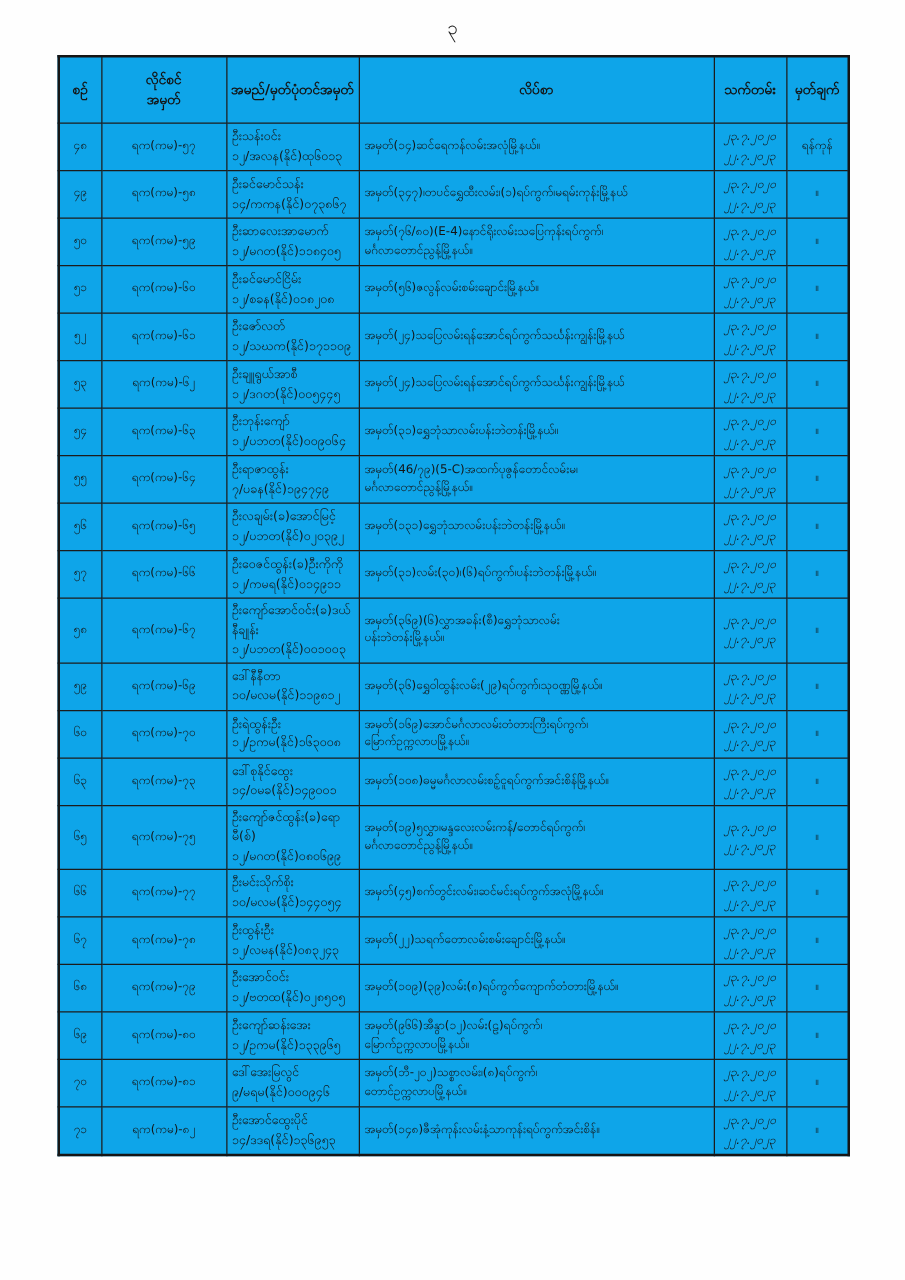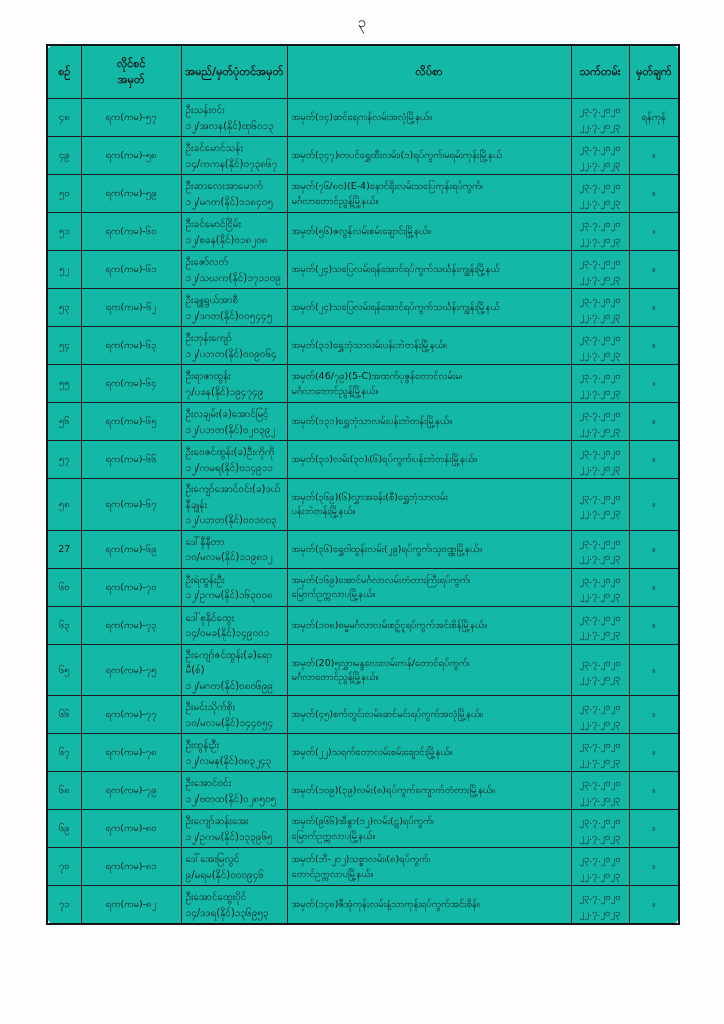--- a/index.html
+++ b/index.html
@@ -11,22 +11,21 @@
     -webkit-font-smoothing:antialiased;
   }
   .page{position:relative;width:724px;height:1024px;background:#fefefe;overflow:hidden;}
   .page-number{
     position:absolute;top:12px;left:0;width:100%;
     text-align:center;font-size:15px;color:#1a1a1a;
   }
   table.doc{
     position:absolute;left:46px;top:44px;width:632px;
     border-collapse:collapse;table-layout:fixed;
-    background:#14b8a6;
-    border-radius:11px;
+    background:#0ea5e9;
   }
   table.doc, table.doc th, table.doc td{
     border:1.5px solid #1c1c1c;
   }
   table.doc{border:2.5px solid #151515;}
   thead th{
     height:48px;vertical-align:middle;text-align:center;
     font-size:11px;font-weight:600;white-space:pre-line;
     padding:2px 3px;line-height:1.45;
   }
@@ -35,21 +34,21 @@
     padding:2px 4px;vertical-align:middle;
     height:33px;
     white-space:pre-line;
     overflow:hidden;
   }
   td.c-center{text-align:center;}
   td.c-left{text-align:left;}
   col.c1{width:34px;} col.c2{width:100px;} col.c3{width:106px;}
   col.c4{width:284px;} col.c5{width:58px;} col.c6{width:50px;}
   td.name-cell{font-size:10px;line-height:1.55;margin-left:44px;}
-  td.term-cell{font-size:9.5px;line-height:1.6;}
+  td.term-cell{font-size:9.5px;line-height:1.6;font-style:italic;}
   td.remark-cell{font-size:9.5px;}
 </style>
 </head>
 <body>
 
 <div class="page">
 
   <div class="page-number">၃</div>
 
   <table class="doc">
@@ -180,21 +179,21 @@
           <td class="c-center">ရက(ကမ)-၆၇</td>
           <td class="c-left name-cell">ဦးကျော်အောင်ဝင်း(ခ)ဒယ်နီချုန်း
 ၁၂/ပဘတ(နိုင်)၀၀၁၀၀၃</td>
           <td class="c-left">အမှတ်(၃၆၉)(၆)လွှာအခန်း(စီ)ရွှေဘုံသာလမ်း
 ပန်းဘဲတန်းမြို့နယ်။</td>
           <td class="c-center term-cell">၂၃.၇.၂၀၂၀
 ၂၂.၇.၂၀၂၃</td>
           <td class="c-center remark-cell">။</td>
         </tr>
         <tr>
-          <td class="c-center">27</td>
+          <td class="c-center">၅၉</td>
           <td class="c-center">ရက(ကမ)-၆၉</td>
           <td class="c-left name-cell">ဒေါ်နီနီတာ
 ၁၀/မလမ(နိုင်)၁၁၉၈၁၂</td>
           <td class="c-left">အမှတ်(၃၆)ရွှေဝါထွန်းလမ်း(၂၉)ရပ်ကွက်၊သုဝဏ္ဏမြို့နယ်။</td>
           <td class="c-center term-cell">၂၃.၇.၂၀၂၀
 ၂၂.၇.၂၀၂၃</td>
           <td class="c-center remark-cell">။</td>
         </tr>
         <tr>
           <td class="c-center">၆၀</td>
@@ -215,21 +214,21 @@
           <td class="c-left">အမှတ်(၁၀၈)ဓမ္မမင်္ဂလာလမ်းစဉ့်ငူရပ်ကွက်အင်းစိန်မြို့နယ်။</td>
           <td class="c-center term-cell">၂၃.၇.၂၀၂၀
 ၂၂.၇.၂၀၂၃</td>
           <td class="c-center remark-cell">။</td>
         </tr>
         <tr>
           <td class="c-center">၆၅</td>
           <td class="c-center">ရက(ကမ)-၇၅</td>
           <td class="c-left name-cell">ဦးကျော်ဇင်ထွန်း(ခ)ရောမီ(စ်)
 ၁၂/မဂတ(နိုင်)၀၈၀၆၉၉</td>
-          <td class="c-left">အမှတ်(20)၅လွှာ၊မန္ဒလေးလမ်းကန်/တောင်ရပ်ကွက်၊
+          <td class="c-left">အမှတ်(၁၉)၅လွှာ၊မန္ဒလေးလမ်းကန်/တောင်ရပ်ကွက်၊
 မင်္ဂလာတောင်ညွန့်မြို့နယ်။</td>
           <td class="c-center term-cell">၂၃.၇.၂၀၂၀
 ၂၂.၇.၂၀၂၃</td>
           <td class="c-center remark-cell">။</td>
         </tr>
         <tr>
           <td class="c-center">၆၆</td>
           <td class="c-center">ရက(ကမ)-၇၇</td>
           <td class="c-left name-cell">ဦးမင်းသိုက်စိုး
 ၁၀/မလမ(နိုင်)၁၄၄၀၅၄</td>

